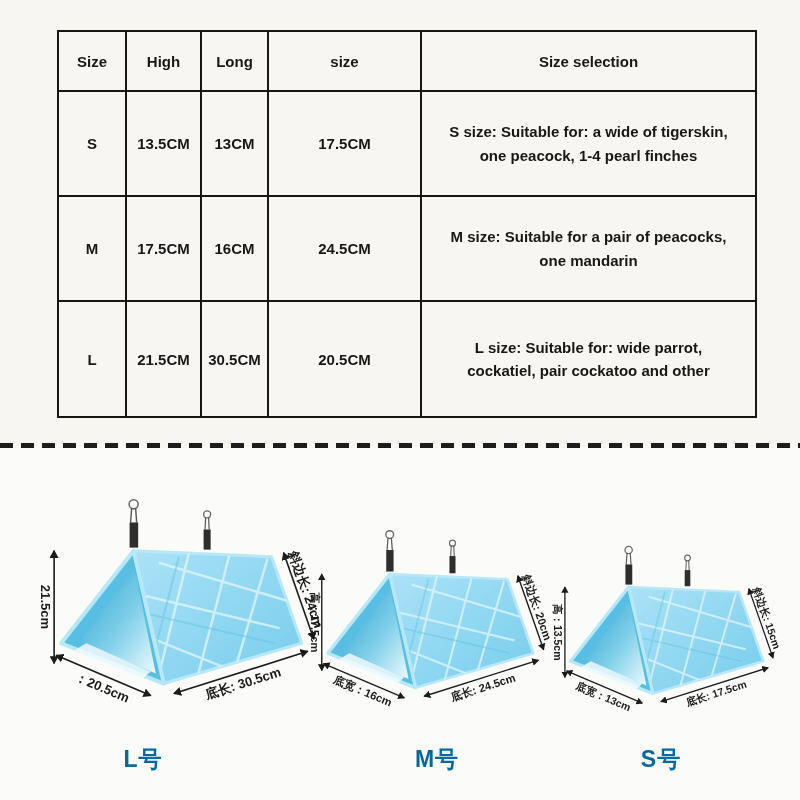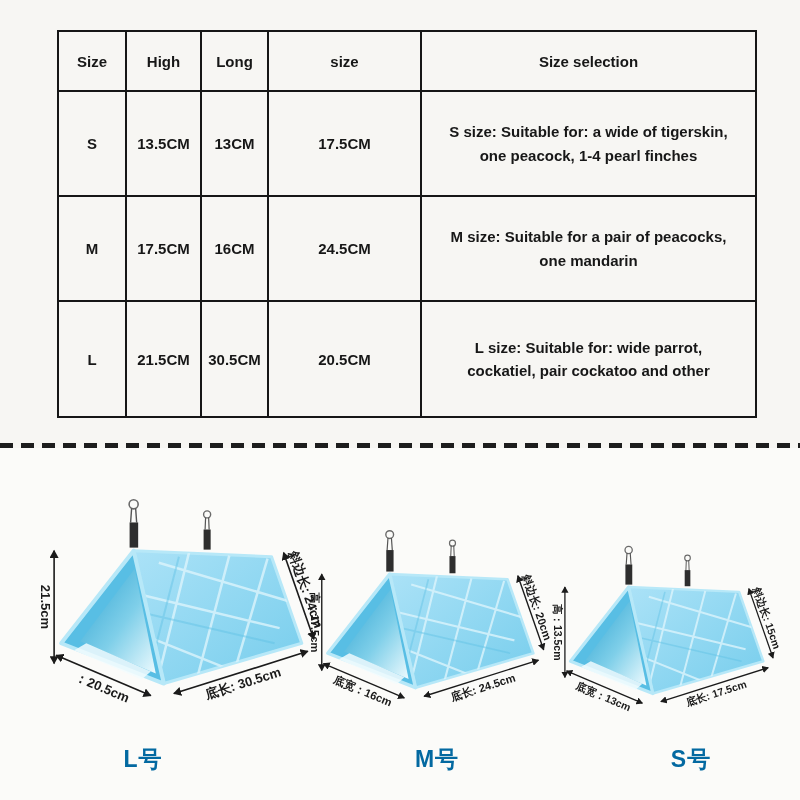--- a/index.html
+++ b/index.html
@@ -40,21 +40,21 @@
     font-size:13px;font-weight:700;fill:#1a1a1a;
   }
   .dim-line{stroke:#1b1b1b;stroke-width:1.6;}
   
   .pname{
     position:absolute;transform:translate(-50%,-50%);
     font-size:23px;font-weight:600;color:#0369a1;letter-spacing:1px;white-space:nowrap;
   }
   .pname-L{left:143px;top:759px;}
   .pname-M{left:425px;top:759px;margin-left:12px;}
-  .pname-S{left:691px;top:759px;}
+  .pname-S{left:661px;top:759px;}
 </style>
 </head>
 <body>
 
 <div class="photo-strip"></div>
 
 <table class="size-table">
   <colgroup>
     <col style="width:68px">
       <col style="width:75px">

